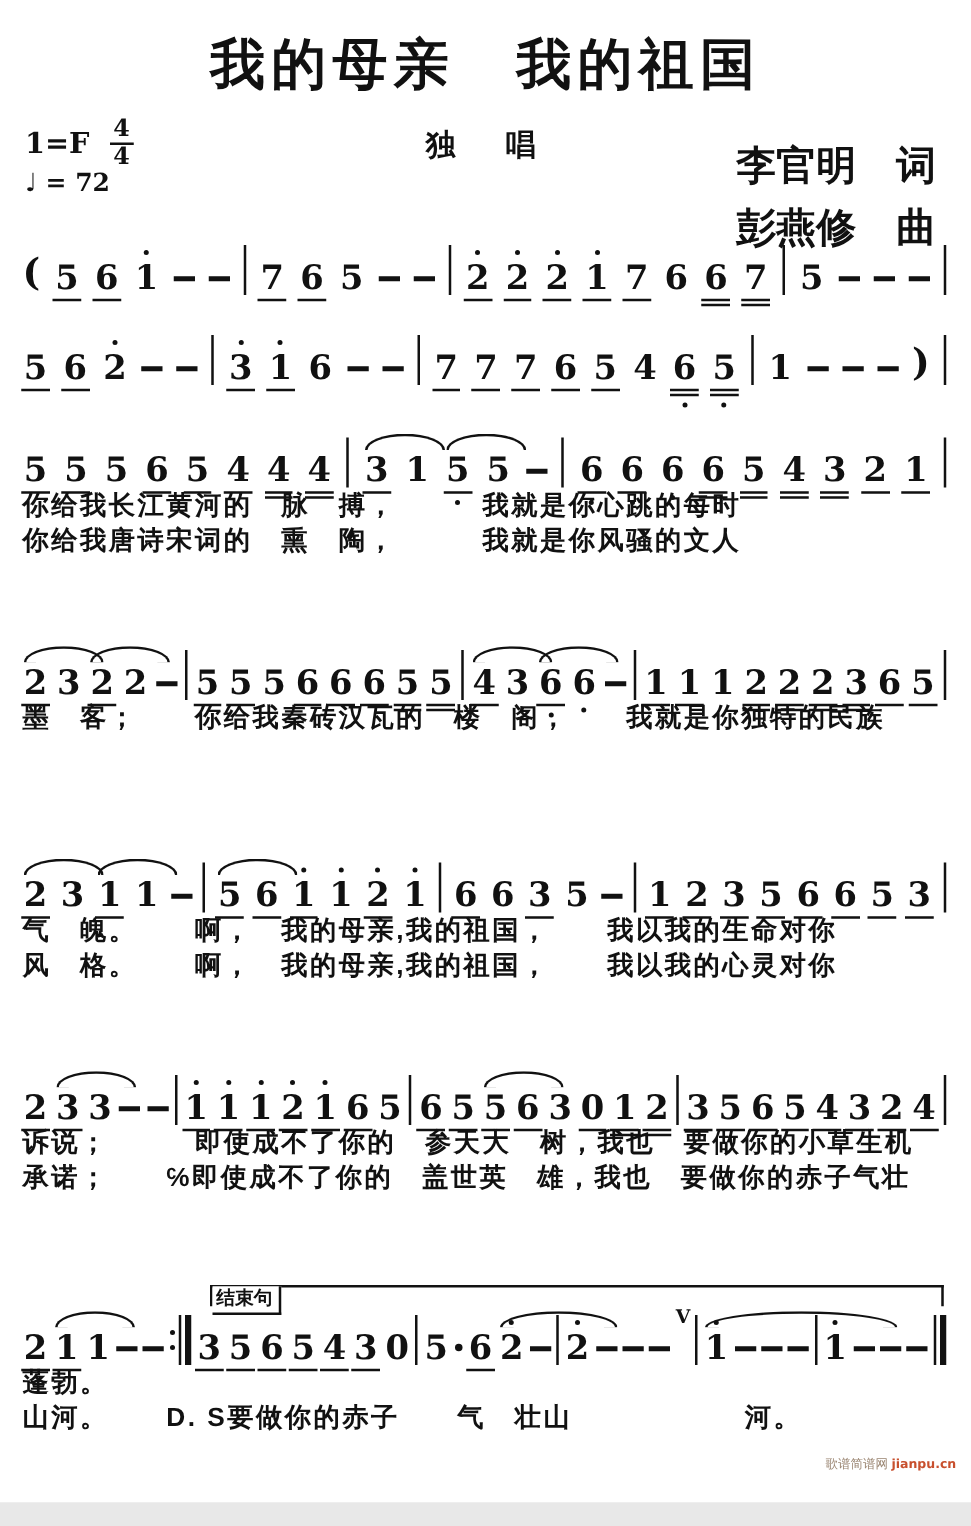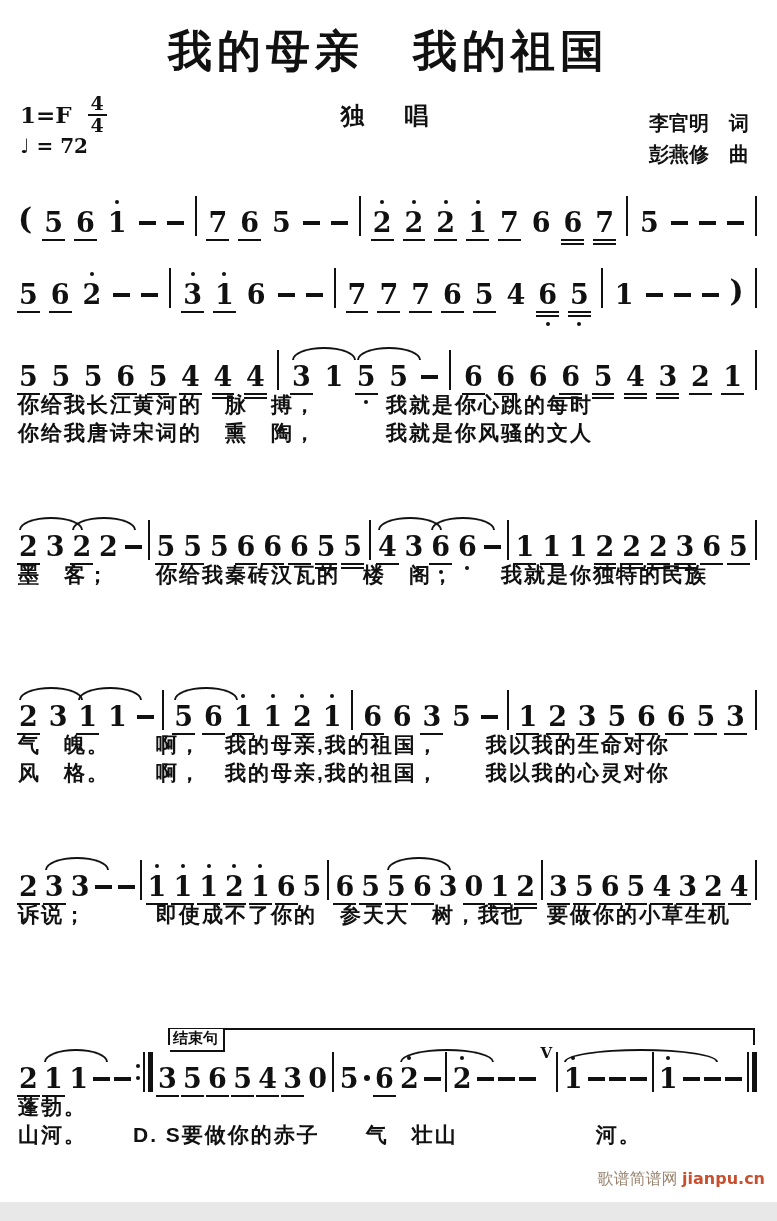--- a/index.html
+++ b/index.html
@@ -10,21 +10,21 @@
          font-family:"DejaVu Serif",serif;font-weight:900;font-size:44px;letter-spacing:5px;}
   .keyrow{position:absolute;top:94px;left:20px;font-family:"DejaVu Serif",serif;
           font-weight:bold;font-size:23px;display:flex;align-items:center;gap:16px;}
   .frac{display:inline-flex;flex-direction:column;align-items:center;font-size:19px;line-height:1.05;}
   .frac .ftop{border-bottom:2px solid #111;padding:0 3px;}
   .temporow{position:absolute;top:134px;left:20px;font-family:"DejaVu Serif",serif;
             font-weight:bold;font-size:20px;}
   .voice{position:absolute;top:100px;left:0;width:100%;text-align:center;
          font-size:24px;font-weight:bold;letter-spacing:8px;}
   .credits{position:absolute;top:108px;right:28px;text-align:left;
-           font-size:20px;font-weight:900;line-height:1.55;}
+           font-size:32px;font-weight:900;line-height:1.55;}
   
   .line{position:absolute;left:18px;right:20px;}
   .line1{top:178px}.line2{top:250px}.line3{top:332px}.line4{top:502px}
   .line5{top:672px}.line6{top:842px}.line7{top:1034px}
   .toks{display:flex;justify-content:space-between;align-items:flex-end;
         height:58px;padding-top:18px;box-sizing:border-box;}
   .tok{position:relative;font-family:"DejaVu Serif",serif;font-weight:bold;
        font-size:27px;line-height:1;padding:0 1px;}
   .tok i{display:block;}
   .ln{position:absolute;left:-1px;right:-1px;height:2px;background:#111;}
@@ -47,21 +47,21 @@
   .repend .rdots i{width:4px;height:4px;border-radius:50%;background:#111;display:block;}
   .thin{width:2px;height:40px;background:#111;display:block;}
   .thick{width:5px;height:40px;background:#111;display:block;}
   .lyr{font-size:21px;font-weight:bold;letter-spacing:2px;white-space:pre;
        margin-top:2px;line-height:1.25;}
   .endbracket{position:absolute;top:-6px;left:150px;right:2px;height:15px;
               border:2px solid #111;border-bottom:none;}
   .endlabel{position:absolute;left:0;top:-1px;font-size:15px;font-weight:bold;
             background:#fff;padding:0 5px 2px 3px;border-right:2px solid #111;border-bottom:2px solid #111;}
   
-  .watermark{position:absolute;bottom:12px;right:12px;font-size:16px;}
+  .watermark{position:absolute;bottom:24px;right:12px;font-size:10px;}
   .wmsite{color:#9b8672;}
   .wmurl{color:#c8502e;font-weight:bold;font-family:"DejaVu Sans",sans-serif;}
 </style>
 </head>
 <body>
 
 <div class="sheet">
 
   <div class="title">我的母亲　我的祖国</div>
 
@@ -278,20 +278,21 @@
           <span class="tok">5<i class="ln ln1"></i></span>
           <span class="tok">6<i class="ln ln1"></i></span>
           <span class="tok">5<i class="ln ln1"></i></span>
           <span class="tok">4<i class="ln ln1"></i></span>
           <span class="tok">3<i class="ln ln1"></i></span>
           <span class="tok">2<i class="ln ln1"></i></span>
           <span class="tok">4<i class="ln ln1"></i></span>
           <span class="bar"></span>
         </div>
         <div class="lyr">诉说；　　　即使成不了你的　参天大　树，我也　要做你的小草生机</div>
+        <div class="lyr">承诺；　　℅即使成不了你的　盖世英　雄，我也　要做你的赤子气壮</div>
       </div>
       <div class="line line7">
         <div class="endbracket">
           <span class="endlabel">结束句</span>
         </div>
         <div class="toks">
           <span class="tok">2<i class="ln ln1"></i></span>
           <span class="tok">1<i class="ln ln1"></i><i class="arc" style="width: 60px;"></i></span>
           <span class="tok">1</span>
           <span class="dash"></span>

